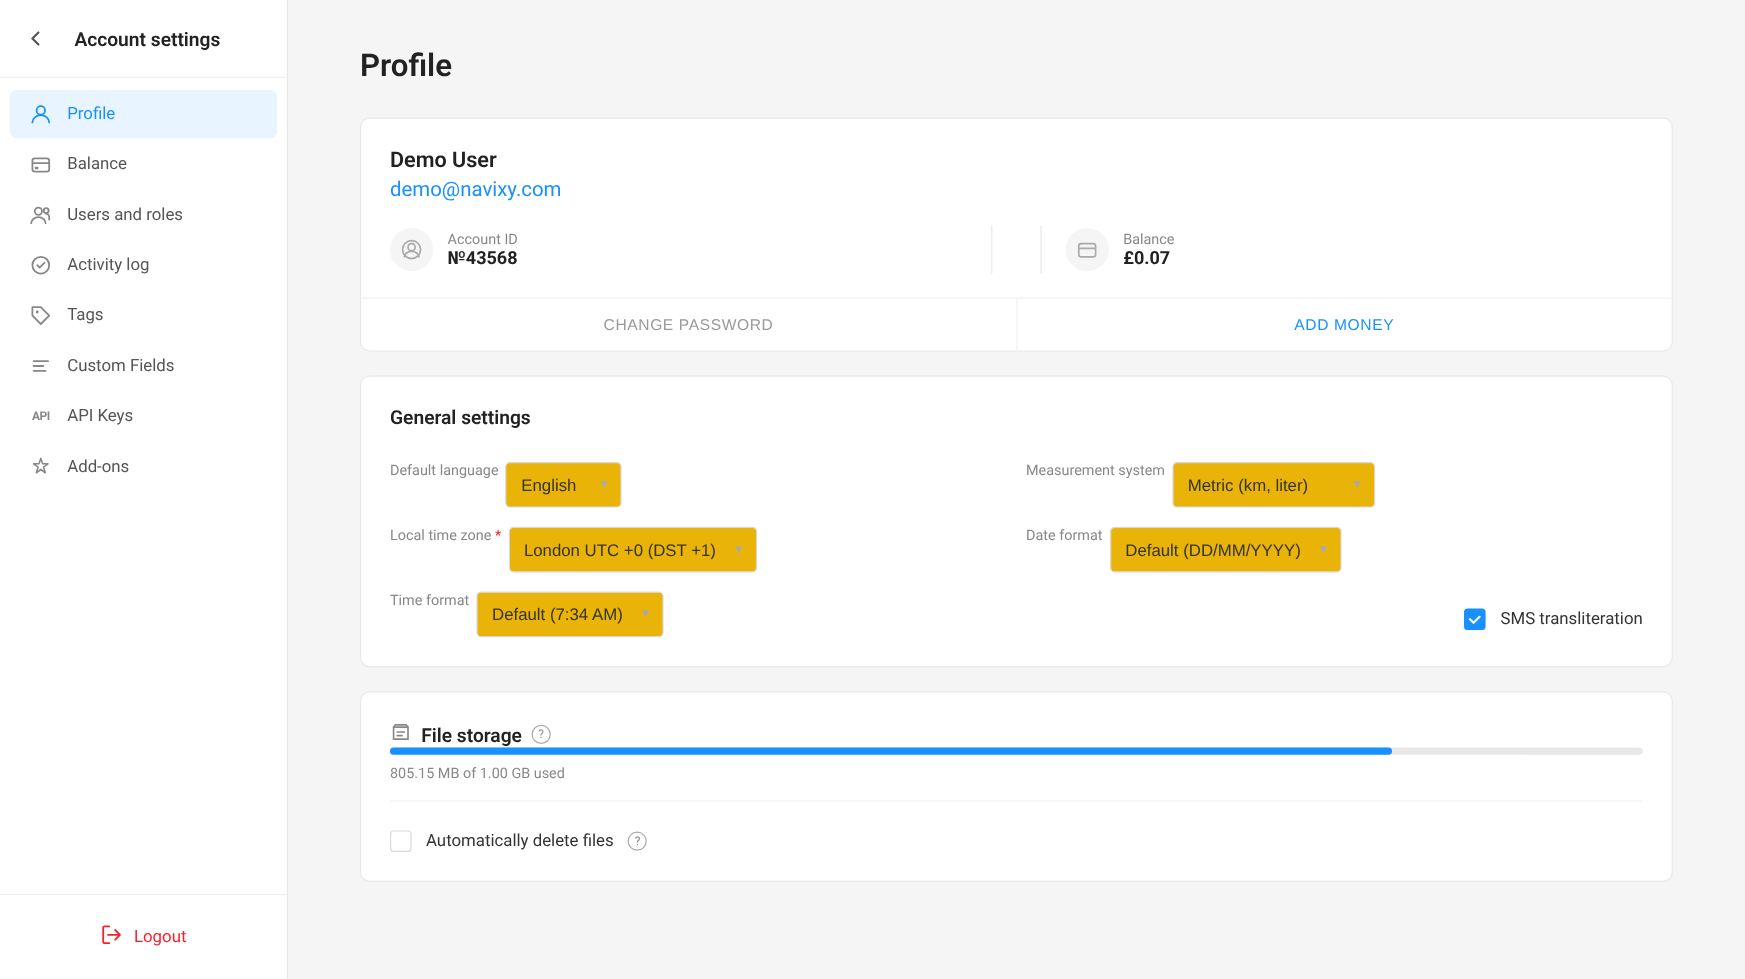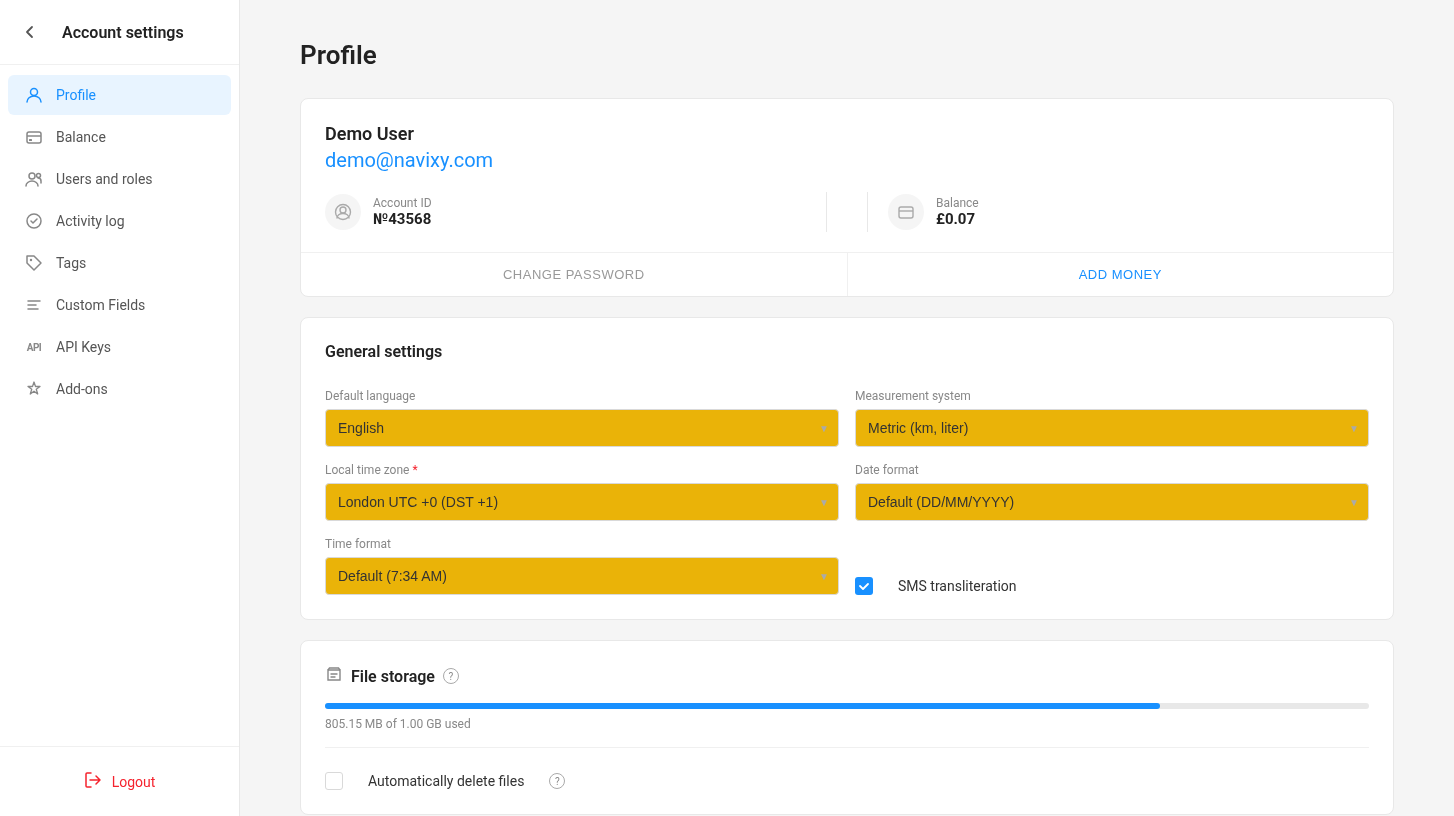--- a/index.html
+++ b/index.html
@@ -20,49 +20,49 @@
 
     
     .main { flex: 1; padding: 40px 60px; overflow-y: auto; background: #f5f5f5; }
     .page-title { font-size: 26px; font-weight: 600; color: #222; margin-bottom: 28px; }
 
     
     .card { background: #fff; border-radius: 8px; border: 1px solid #e8e8e8; padding: 24px; margin-bottom: 20px; }
 
     
     .user-name { font-size: 18px; font-weight: 600; color: #222; margin-bottom: 4px; }
-    .user-email { color: #1890ff; font-size: 20px; text-decoration: none; }
+    .user-email { color: #1890ff; font-size: 17px; text-decoration: none; }
     .user-stats { display: flex; align-items: center; gap: 0; margin-top: 20px; margin-bottom: 20px; }
     .stat-item { display: flex; align-items: center; gap: 12px; flex: 1; }
     .stat-divider { width: 1px; height: 40px; background: #e8e8e8; margin: 0 20px; }
     .stat-icon { width: 36px; height: 36px; border-radius: 50%; background: #f5f5f5; display: flex; align-items: center; justify-content: center; color: #888; font-size: 16px; }
     .stat-label { font-size: 12px; color: #888; }
     .stat-value { font-size: 15px; font-weight: 700; color: #222; }
     .card-actions { display: flex; border-top: 1px solid #f0f0f0; margin: 0 -24px -24px; }
     .card-action-btn { flex: 1; padding: 14px; text-align: center; cursor: pointer; font-size: 13px; font-weight: 500; letter-spacing: 0.5px; border: none; background: none; }
     .card-action-btn.secondary { color: #999; border-right: 1px solid #f0f0f0; }
     .card-action-btn.primary { color: #1890ff; }
 
     
     .section-title { font-size: 16px; font-weight: 600; color: #222; margin-bottom: 28px; }
     .form-grid { display: grid; grid-template-columns: 1fr 1fr; gap: 16px; }
-    .form-field { display: flex; flex-direction: column; gap: 6px; }
+    .form-field { display: flex; flex-direction: row; gap: 6px; }
     .form-label { font-size: 12px; color: #888; }
     .form-label .required { color: #f5222d; }
     .select-wrapper { position: relative; }
     .select-wrapper select { width: 100%; padding: 10px 32px 10px 12px; border: 1px solid #d9d9d9; border-radius: 4px; font-size: 14px; color: #333; background: #eab308; appearance: none; cursor: pointer; }
     .select-arrow { position: absolute; right: 10px; top: 50%; transform: translateY(-50%); color: #aaa; pointer-events: none; font-size: 10px; }
-    .checkbox-row { display: flex; align-items: center; gap: 25px; padding-top: 8px; }
+    .checkbox-row { display: flex; align-items: center; gap: 12px; padding-top: 8px; }
     .checkbox-blue { width: 18px; height: 18px; border-radius: 3px; background: #1890ff; display: flex; align-items: center; justify-content: center; cursor: pointer; flex-shrink: 0; }
     .checkbox-blue svg { width: 12px; height: 12px; }
     .checkbox-empty { width: 18px; height: 18px; border-radius: 3px; border: 1px solid #d9d9d9; background: #fff; cursor: pointer; flex-shrink: 0; }
     .checkbox-label { font-size: 14px; color: #333; }
 
     
-    .file-storage-header { display: flex; align-items: center; gap: 8px; margin-bottom: 16px; }
+    .file-storage-header { display: flex; align-items: center; gap: 8px; }
     .help-icon { width: 16px; height: 16px; border-radius: 50%; border: 1px solid #aaa; display: flex; align-items: center; justify-content: center; font-size: 10px; color: #888; cursor: pointer; }
     .storage-bar-container { position: relative; height: 6px; background: #e8e8e8; border-radius: 3px; margin-bottom: 8px; }
     .storage-bar-fill { height: 100%; border-radius: 3px; background: #1890ff; }
     .storage-label { font-size: 12px; color: #888; margin-bottom: 16px; }
     .divider { border: none; border-top: 1px solid #f0f0f0; margin: 16px 0; }
   </style>
 </head>
 <body>
 
 <div class="sidebar">

